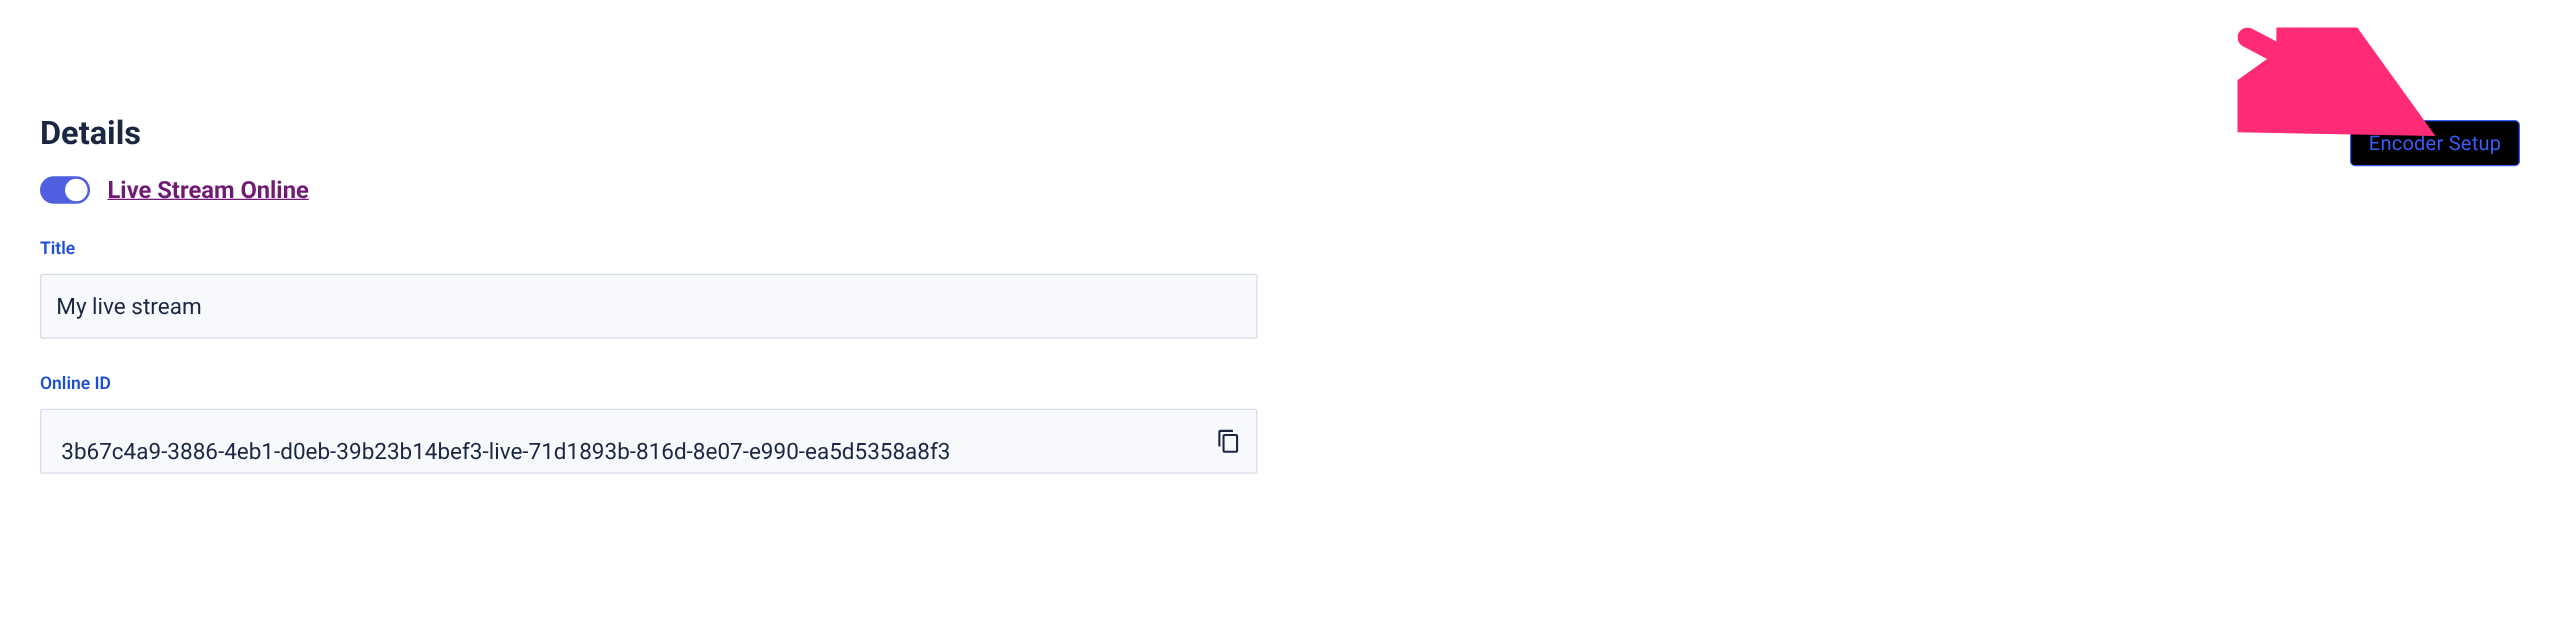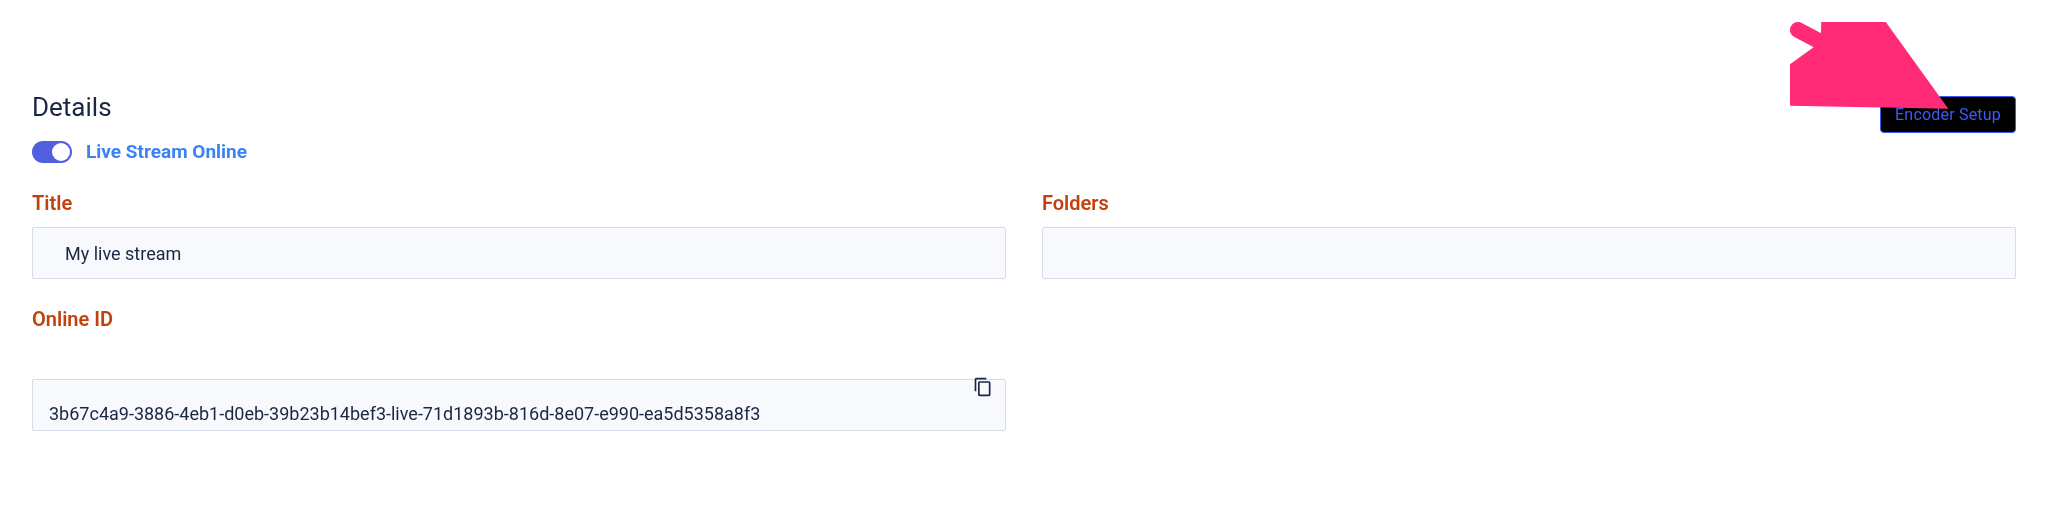--- a/index.html
+++ b/index.html
@@ -11,21 +11,21 @@
       padding: 0;
       position: relative;
     }
     .page {
       padding-left: 32px;
       padding-right: 32px;
       padding-top: 92px;
     }
     .page-title {
       font-size: 26px;
-      font-weight: 400;
+      font-weight: 700;
       color: #1a2742;
       margin-bottom: 18px;
     }
     .row {
       display: flex;
       gap: 36px;
       width: 100%;
     }
     .col {
       flex: 0 0 calc(50% - 18px);
@@ -55,40 +55,41 @@
       left: 2px;
       width: 18px;
       height: 18px;
       background: #fff;
       border-radius: 50%;
       transition: left .1s;
     }
     .toggle-label {
       font-size: 19px;
       font-weight: 700;
-      color: #3b82f6;
+      color: #701a75;
+      text-decoration: underline;
     }
     .field-label {
-      font-size: 20px;
+      font-size: 14px;
       font-weight: 600;
-      color: #c2410c;
+      color: #1d4ed8;
       margin-bottom: 12px;
     }
     .input, .textarea, .readonly, .tagbox {
       width: 100%;
       border: 1px solid #d5dbe8;
       background: #f8f9fc;
       color: #1a2742;
       font-size: 18px;
       font-family: inherit;
       border-radius: 2px;
     }
     .input {
       height: 52px;
-      padding: 0 32px;
+      padding: 0 12px;
     }
     .tagbox {
       height: 52px;
       padding: 0 16px;
     }
     .textarea {
       height: 110px;
       padding: 10px 16px;
       resize: both;
     }
@@ -98,21 +99,20 @@
       align-items: center;
     }
     .readonly {
       height: 52px;
       padding: 16px 50px 0 16px;
       display: flex;
       align-items: center;
       white-space: nowrap;
       overflow: hidden;
       text-overflow: ellipsis;
-      margin-top: 36px;
     }
     .copy-btn {
       position: absolute;
       right: 12px;
       top: 50%;
       transform: translateY(-50%);
       cursor: pointer;
       width: 22px;
       height: 22px;
       display: flex;
@@ -158,24 +158,20 @@
       <div class="knob"></div>
     </div>
     <div class="toggle-label">Live Stream Online</div>
   </div>
 
   <div class="row mb28">
     <div class="col">
       <div class="field-label">Title</div>
       <input class="input" type="text" value="My live stream" style="">
     </div>
-    <div class="col">
-      <div class="field-label">Folders</div>
-      <div class="tagbox"></div>
-    </div>
   </div>
 
   <div class="row">
     <div class="col">
       <div class="field-label">Online ID</div>
       <div class="readonly-wrap">
         <div class="readonly">3b67c4a9-3886-4eb1-d0eb-39b23b14bef3-live-71d1893b-816d-8e07-e990-ea5d5358a8f3</div>
         <div class="copy-btn">
           <svg viewBox="0 0 24 24">
             <path d="M16 1H4c-1.1 0-2 .9-2 2v14h2V3h12V1zm3 4H8c-1.1 0-2 .9-2 2v14c0 1.1.9 2 2 2h11c1.1 0 2-.9 2-2V7c0-1.1-.9-2-2-2zm0 16H8V7h11v14z"></path>

